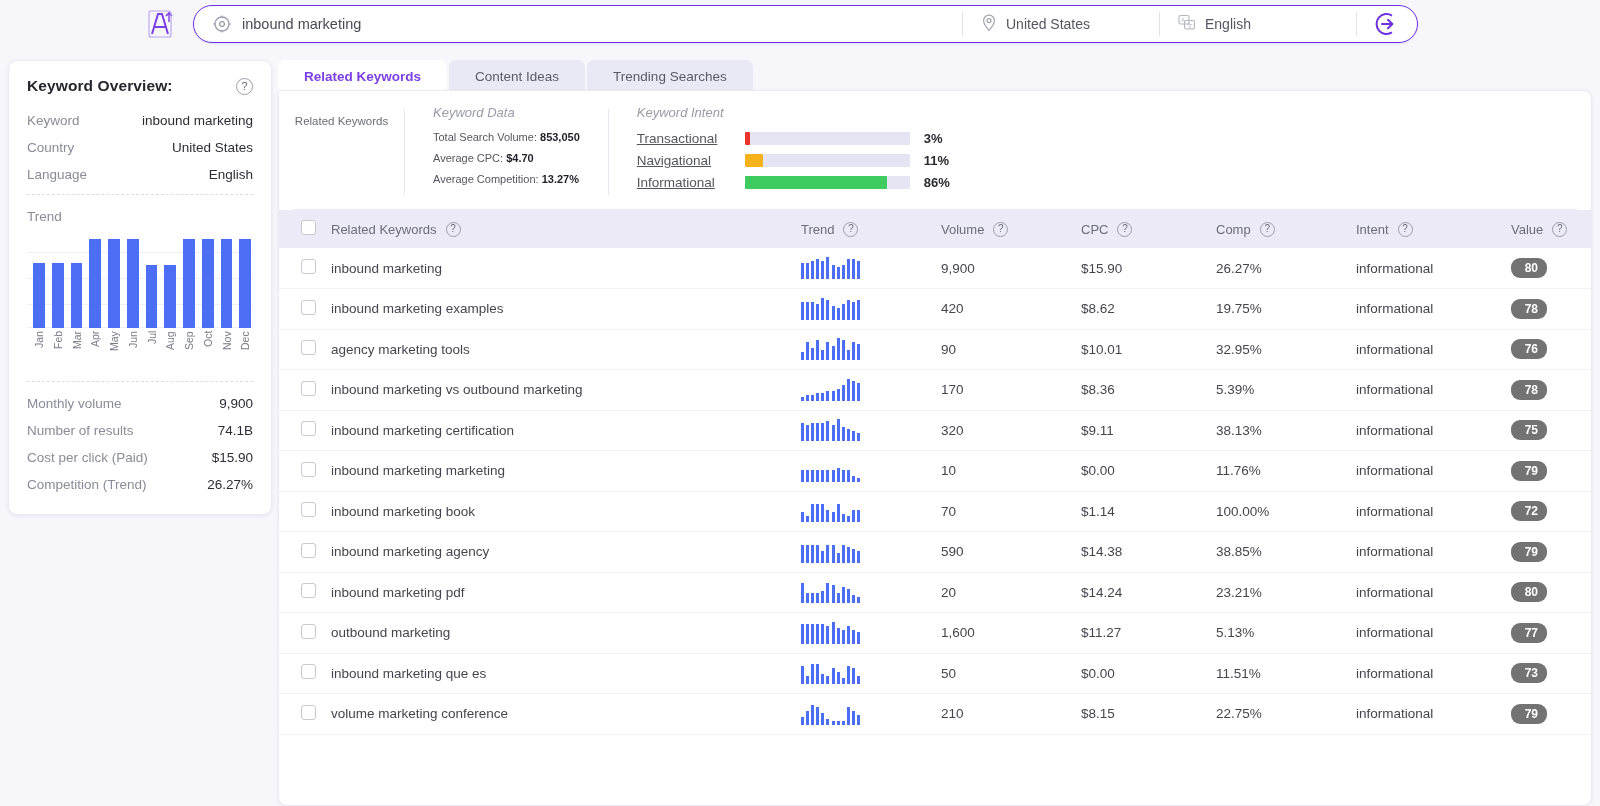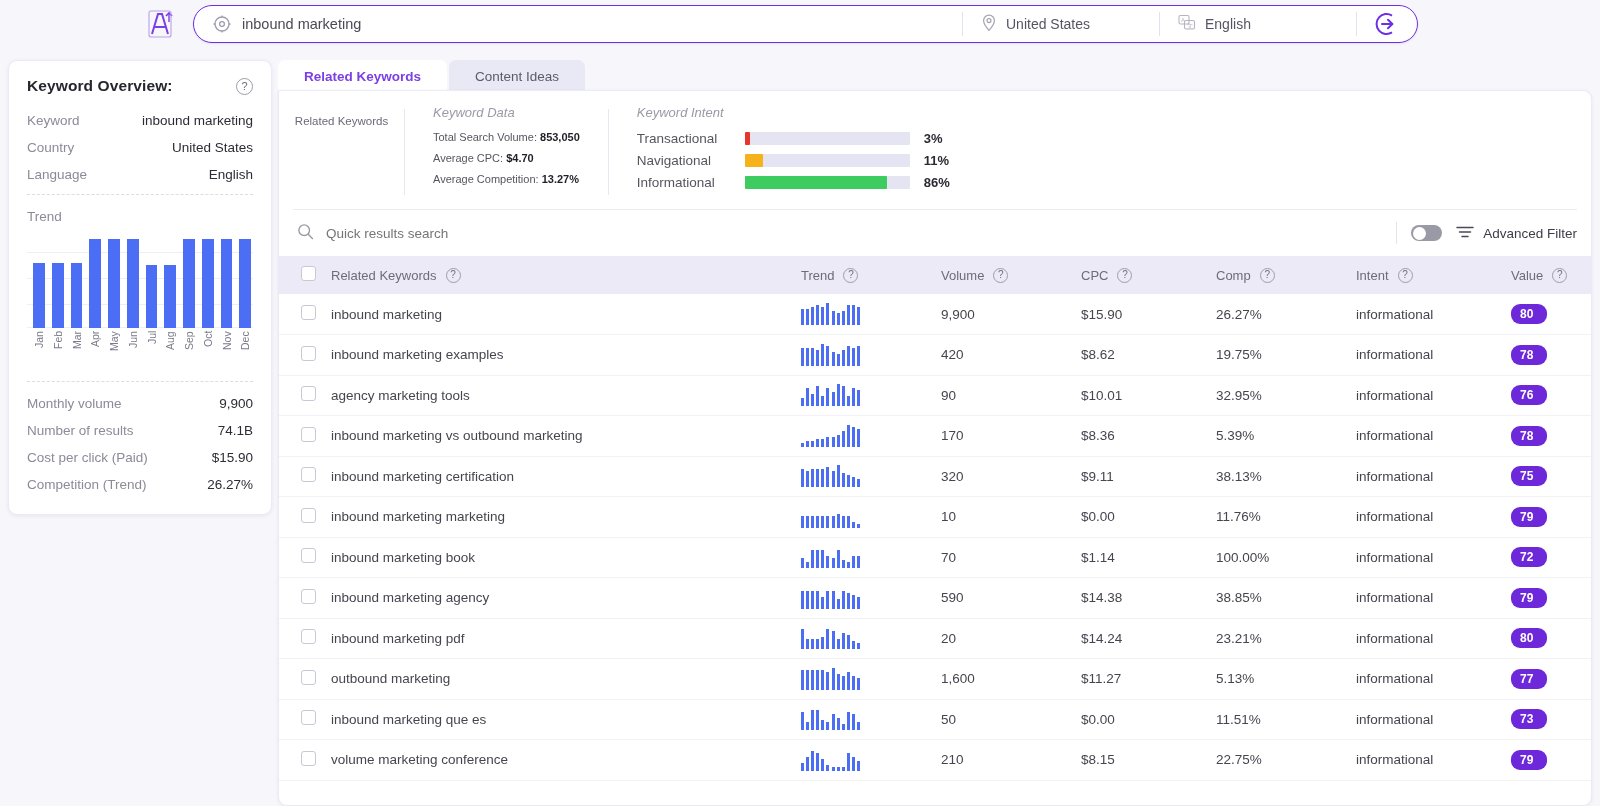--- a/index.html
+++ b/index.html
@@ -99,21 +99,21 @@
   .summary { display: flex; padding: 14px 0 10px 0; height: 118px; }
   .sum-count { width: 125px; text-align: center; padding-top: 6px; }
   .big-num { font-size: 44px; color: #6d2fe0; font-weight: bold; line-height: 46px; letter-spacing: -1px; }
   .sub-num { font-size: 11.5px; color: #6a6a78; margin-top: 4px; }
   .vdiv { width: 1px; background: #e7e7f0; margin: 4px 0; }
   .sum-block { padding: 0 0 0 28px; }
   .sum-h { font-size: 13px; font-style: italic; color: #9a9aa8; margin-bottom: 11px; }
   .dline { font-size: 11px; color: #55555f; margin-bottom: 9px; white-space: nowrap; }
   .dline b { color: #1f1f28; }
   .intent-row { display: flex; align-items: center; margin-bottom: 7px; font-size: 13.5px; color: #55555f; }
-  .intent-name { width: 108px; }
+  .intent-name { width: 108px; text-decoration: underline; }
   .ibar-track { width: 165px; height: 13px; background: #e4e4f2; border-radius: 1px; }
   .ibar-fill { height: 13px; border-radius: 1px; }
   .intent-pct { margin-left: 14px; font-size: 13px; color: #2a2a33; font-weight: bold; }
 
   .hr { height: 1px; background: #ececf3; margin: 0 14px; }
 
   
   .qrow { display: flex; align-items: center; height: 46px; padding: 0 14px 0 18px; }
   .q-input { border: none; outline: none; background: transparent; font-size: 13.5px; color: #55555f;
              font-family: "Liberation Sans", sans-serif; margin-left: 12px; width: 420px; height: 26px; }
@@ -137,22 +137,22 @@
   .col-cb { width: 52px; padding-left: 22px !important; }
   .col-kw { width: 470px; }
   .col-trend { width: 140px; }
   .col-vol { width: 140px; }
   .col-cpc { width: 135px; }
   .col-comp { width: 140px; }
   .col-intent { width: 155px; }
   .col-val { width: 110px; }
   .spark { display: flex; align-items: flex-end; gap: 2.1px; height: 22px; }
   .spark i { width: 3px; background: #4c6ef5; display: block; }
-  .badge { display: inline-block; min-width: 36px; text-align: left;
-           background: #6d28d9; color: #fff; font-size: 12px; font-weight: bold;
+  .badge { display: inline-block; min-width: 36px; text-align: right;
+           background: #737373; color: #fff; font-size: 12px; font-weight: bold;
            border-radius: 9px; padding: 3px 9px; }
   .qmark { display: inline-flex; align-items: center; justify-content: center;
            width: 15px; height: 15px; border: 1px solid #9d9daa; border-radius: 50%;
            font-size: 10px; color: #6e6e7c; line-height: 1; }
   .qmark.lg { width: 17px; height: 17px; font-size: 11px; }
 </style>
 </head>
 <body>
 
 <div class="header">
@@ -285,20 +285,23 @@
   </div>
 </div>
 
 <div class="tabs" id="tabs">
     <div class="tab active">
       <span>Related Keywords</span>
     </div>
     <div class="tab">
       <span>Content Ideas</span>
     </div>
+    <div class="tab">
+      <span>Trending Searches</span>
+    </div>
   </div>
 
 <div class="panel">
 
   <div class="summary">
     <div class="sum-count">
       <div class="sub-num">Related Keywords</div>
     </div>
     <div class="vdiv"></div>
     <div class="sum-block">
@@ -340,43 +343,20 @@
               <span class="ibar-fill" style="display:block;width:86%;background:#3ecb5f"></span>
             </span>
             <span class="intent-pct">86%</span>
           </div>
         </div>
     </div>
   </div>
 
   <div class="hr"></div>
 
-  <div class="qrow">
-    <span>
-      <svg width="17" height="17" viewBox="0 0 17 17">
-        <circle cx="7.2" cy="7.2" r="5.3" fill="none" stroke="#9a9aa8" stroke-width="1.4"></circle>
-        <path d="M11.2 11.2 L15.4 15.4" stroke="#9a9aa8" stroke-width="1.4" stroke-linecap="round"></path>
-      </svg>
-    </span>
-    <input class="q-input" type="text" placeholder="Quick results search" style="">
-    <div class="qright">
-      <div class="qsep"></div>
-      <div class="toggle">
-        <div class="knob"></div>
-      </div>
-      <div class="advfilter">
-        <span>
-          <svg width="18" height="14" viewBox="0 0 18 14">
-            <path d="M1 2.5h16M3.5 7h11M6 11.5h6" stroke="#4a4a57" stroke-width="1.5" stroke-linecap="round"></path>
-          </svg>
-        </span>
-        <span>Advanced Filter</span>
-      </div>
-    </div>
-  </div>
 
   <table>
     <thead>
       <tr>
         <th class="col-cb">
           <span class="cb"></span>
         </th>
         <th class="col-kw">
           <div class="th-in">
             <span>Related Keywords</span>

